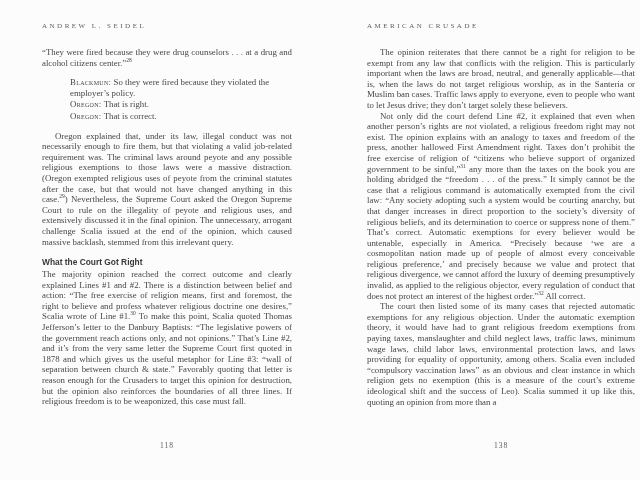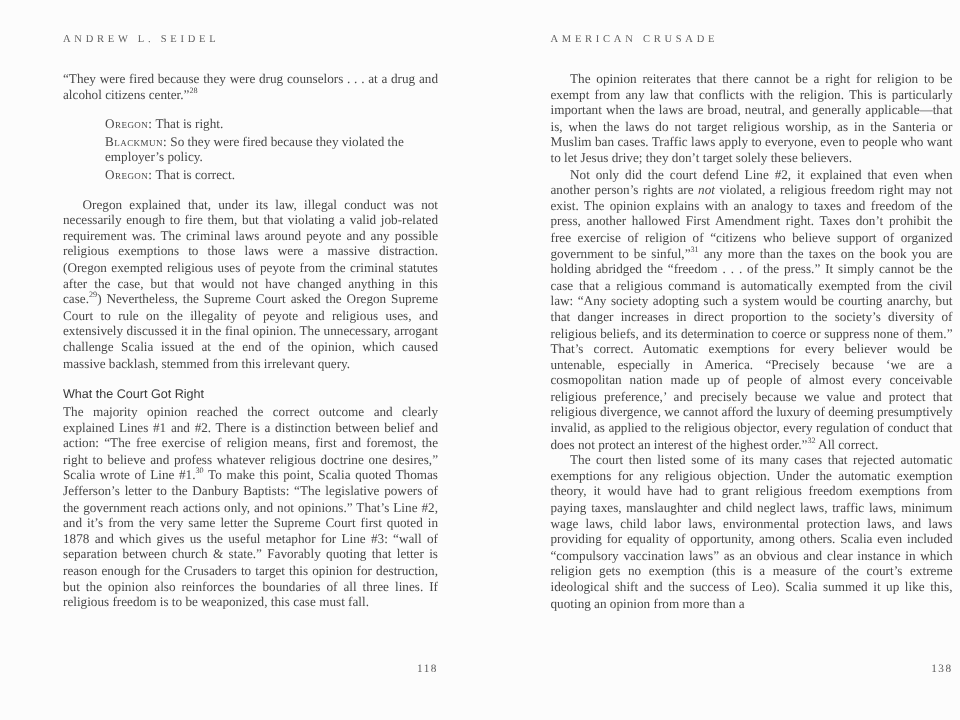--- a/index.html
+++ b/index.html
@@ -25,43 +25,43 @@
     font-size: 8.8px; line-height: 10.6px;
     text-align: justify;
   }
   .indent { text-indent: 13px; }
   .quote-para { margin-bottom: 9px; }
   .dialogue { margin: 0 8px 9px 28px; }
   .dialogue p { text-align: left; margin-bottom: 1px; }
   .speaker { font-variant: small-caps; letter-spacing: 0.3px; }
   .heading {
     font-family: "Liberation Sans", sans-serif;
-    font-weight: 400; font-size: 8.4px; line-height: 10px;
+    font-weight: 700; font-size: 8.4px; line-height: 10px;
     color: #383838;
     margin: 10px 0 2px 0; text-align: left;
   }
   sup { font-size: 0.62em; line-height: 0; vertical-align: super; }
   i { font-style: italic; }
   .folio {
     position: absolute; top: 441px; left: 0; right: 0;
-    text-align: right;
+    text-align: center;
     font-size: 7.5px; letter-spacing: 1px; color: #5a5a5a;
   }
 </style>
 </head>
 <body>
 
 <div class="page" id="page-left">
   <div class="running-header">ANDREW L. SEIDEL</div>
   <div class="body-text">
     <p class="quote-para"><span>“They were fired because they were drug counselors . . . at a drug and alcohol citizens center.”</span><sup>28</sup></p>
 
     <div class="dialogue">
+      <p><span class="speaker">Blackmun:</span> <span>So they were fired because they violated the employer’s policy.</span></p>
       <p><span class="speaker">Oregon:</span> <span>That is right.</span></p>
-      <p><span class="speaker">Blackmun:</span> <span>So they were fired because they violated the employer’s policy.</span></p>
       <p><span class="speaker">Oregon:</span> <span>That is correct.</span></p>
     </div>
 
     <p class="indent"><span>Oregon explained that, under its law, illegal conduct was not necessarily enough to fire them, but that violating a valid job-related requirement was. The criminal laws around peyote and any possible religious exemptions to those laws were a massive distraction. (Oregon exempted religious uses of peyote from the criminal statutes after the case, but that would not have changed anything in this case.</span><sup>29</sup><span>) Nevertheless, the Supreme Court asked the Oregon Supreme Court to rule on the illegality of peyote and religious uses, and extensively discussed it in the final opinion. The unnecessary, arrogant challenge Scalia issued at the end of the opinion, which caused massive backlash, stemmed from this irrelevant query.</span></p>
 
     <p class="heading">What the Court Got Right</p>
 
     <p><span>The majority opinion reached the correct outcome and clearly explained Lines #1 and #2. There is a distinction between belief and action: “The free exercise of religion means, first and foremost, the right to believe and profess whatever religious doctrine one desires,” Scalia wrote of Line #1.</span><sup>30</sup><span> To make this point, Scalia quoted Thomas Jefferson’s letter to the Danbury Baptists: “The legislative powers of the government reach actions only, and not opinions.” That’s Line #2, and it’s from the very same letter the Supreme Court first quoted in 1878 and which gives us the useful metaphor for Line #3: “wall of separation between church &amp; state.” Favorably quoting that letter is reason enough for the Crusaders to target this opinion for destruction, but the opinion also reinforces the boundaries of all three lines. If religious freedom is to be weaponized, this case must fall.</span></p>
   </div>
   <div class="folio">118</div>

